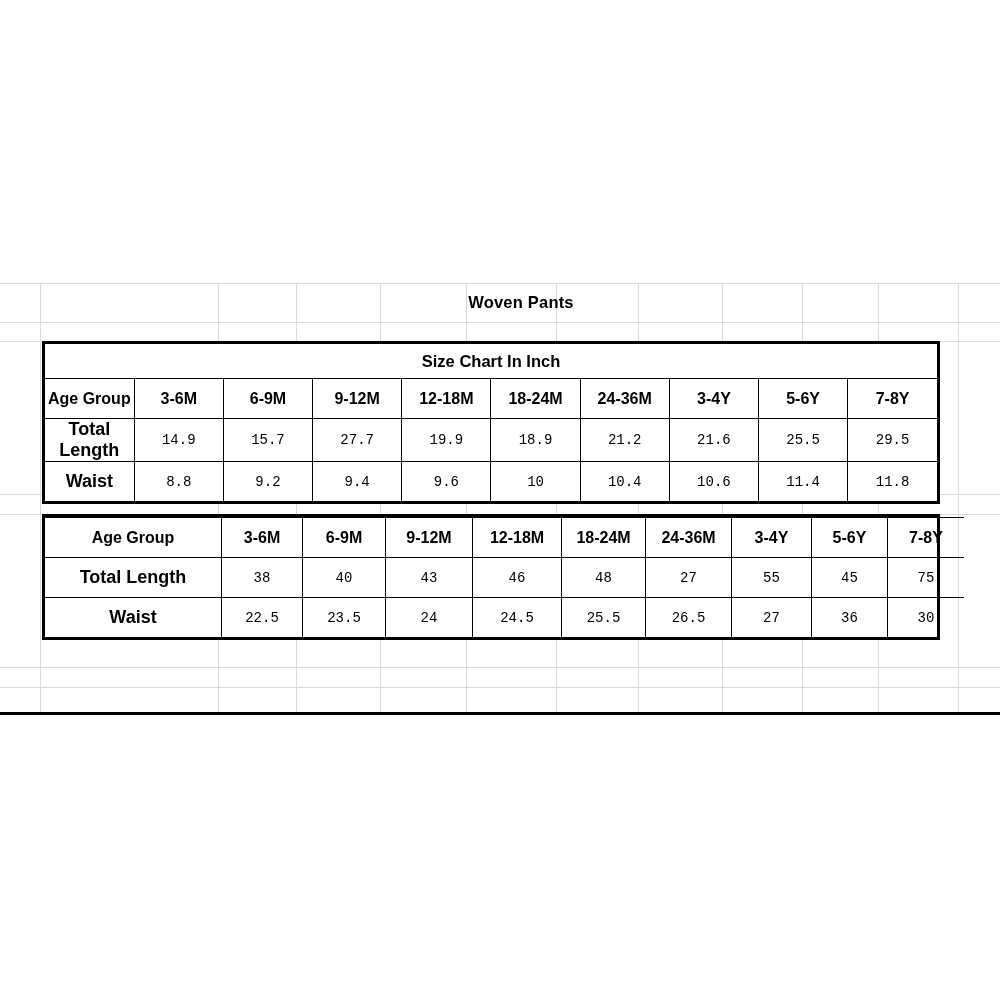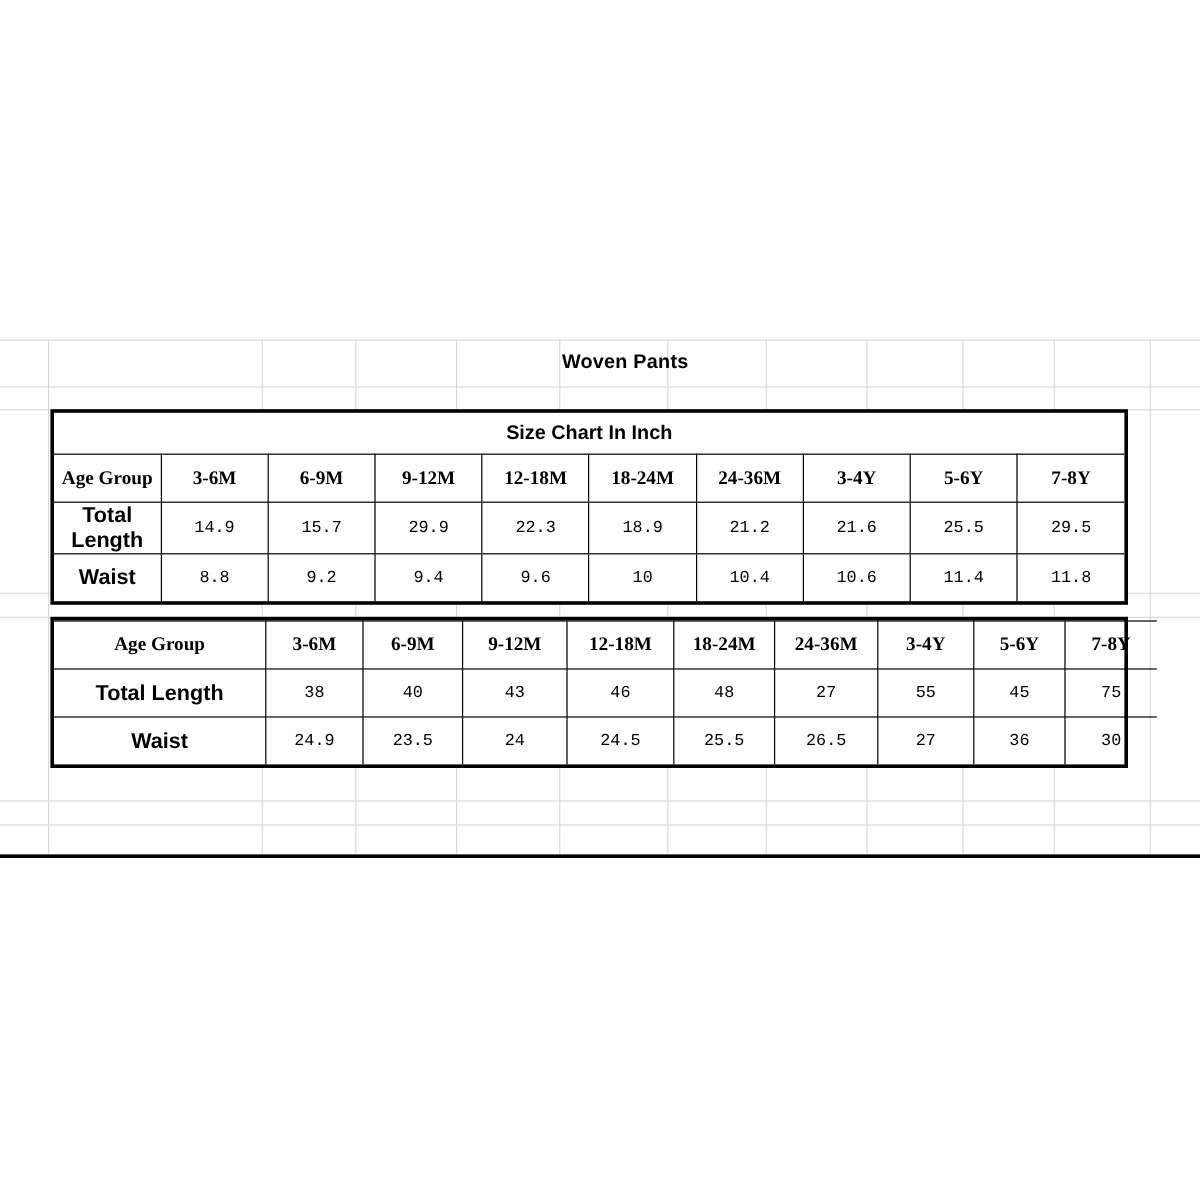--- a/index.html
+++ b/index.html
@@ -97,21 +97,20 @@
     font-weight: bold;
     height: 34px;
   }
   table.size-table td.rowhead {
     font-weight: bold;
     font-size: 18px;
   }
   table.size-table tr.header-row td {
     font-weight: bold;
     font-size: 16px;
-    font-family: Liberation Serif, serif;
   }
   table.size-table td.first-col {
     border-left: none;
   }
   table.size-table td.last-col {
     border-right: none;
   }
   table.size-table tr.last-row td {
     border-bottom: none;
   }
@@ -165,22 +164,22 @@
         <td style="width:83px;">18-24M</td>
         <td style="width:85px;">24-36M</td>
         <td style="width:79px;">3-4Y</td>
         <td style="width:75px;">5-6Y</td>
         <td class="last-col" style="width:76px;">7-8Y</td>
       </tr>
       <tr>
         <td class="first-col rowhead">Total Length</td>
         <td class="val">14.9</td>
         <td class="val">15.7</td>
-        <td class="val">29.9</td>
-        <td class="val">22.3</td>
+        <td class="val">27.7</td>
+        <td class="val">19.9</td>
         <td class="val">18.9</td>
         <td class="val">21.2</td>
         <td class="val">21.6</td>
         <td class="val">25.5</td>
         <td class="val last-col">29.5</td>
       </tr>
       <tr class="last-row">
         <td class="first-col rowhead">Waist</td>
         <td class="val">8.8</td>
         <td class="val">9.2</td>
@@ -218,21 +217,21 @@
         <td class="val">43</td>
         <td class="val">46</td>
         <td class="val">48</td>
         <td class="val">27</td>
         <td class="val">55</td>
         <td class="val">45</td>
         <td class="val last-col">75</td>
       </tr>
       <tr class="last-row">
         <td class="first-col rowhead">Waist</td>
-        <td class="val">24.9</td>
+        <td class="val">22.5</td>
         <td class="val">23.5</td>
         <td class="val">24</td>
         <td class="val">24.5</td>
         <td class="val">25.5</td>
         <td class="val">26.5</td>
         <td class="val">27</td>
         <td class="val">36</td>
         <td class="val last-col">30</td>
       </tr>
     </tbody>

